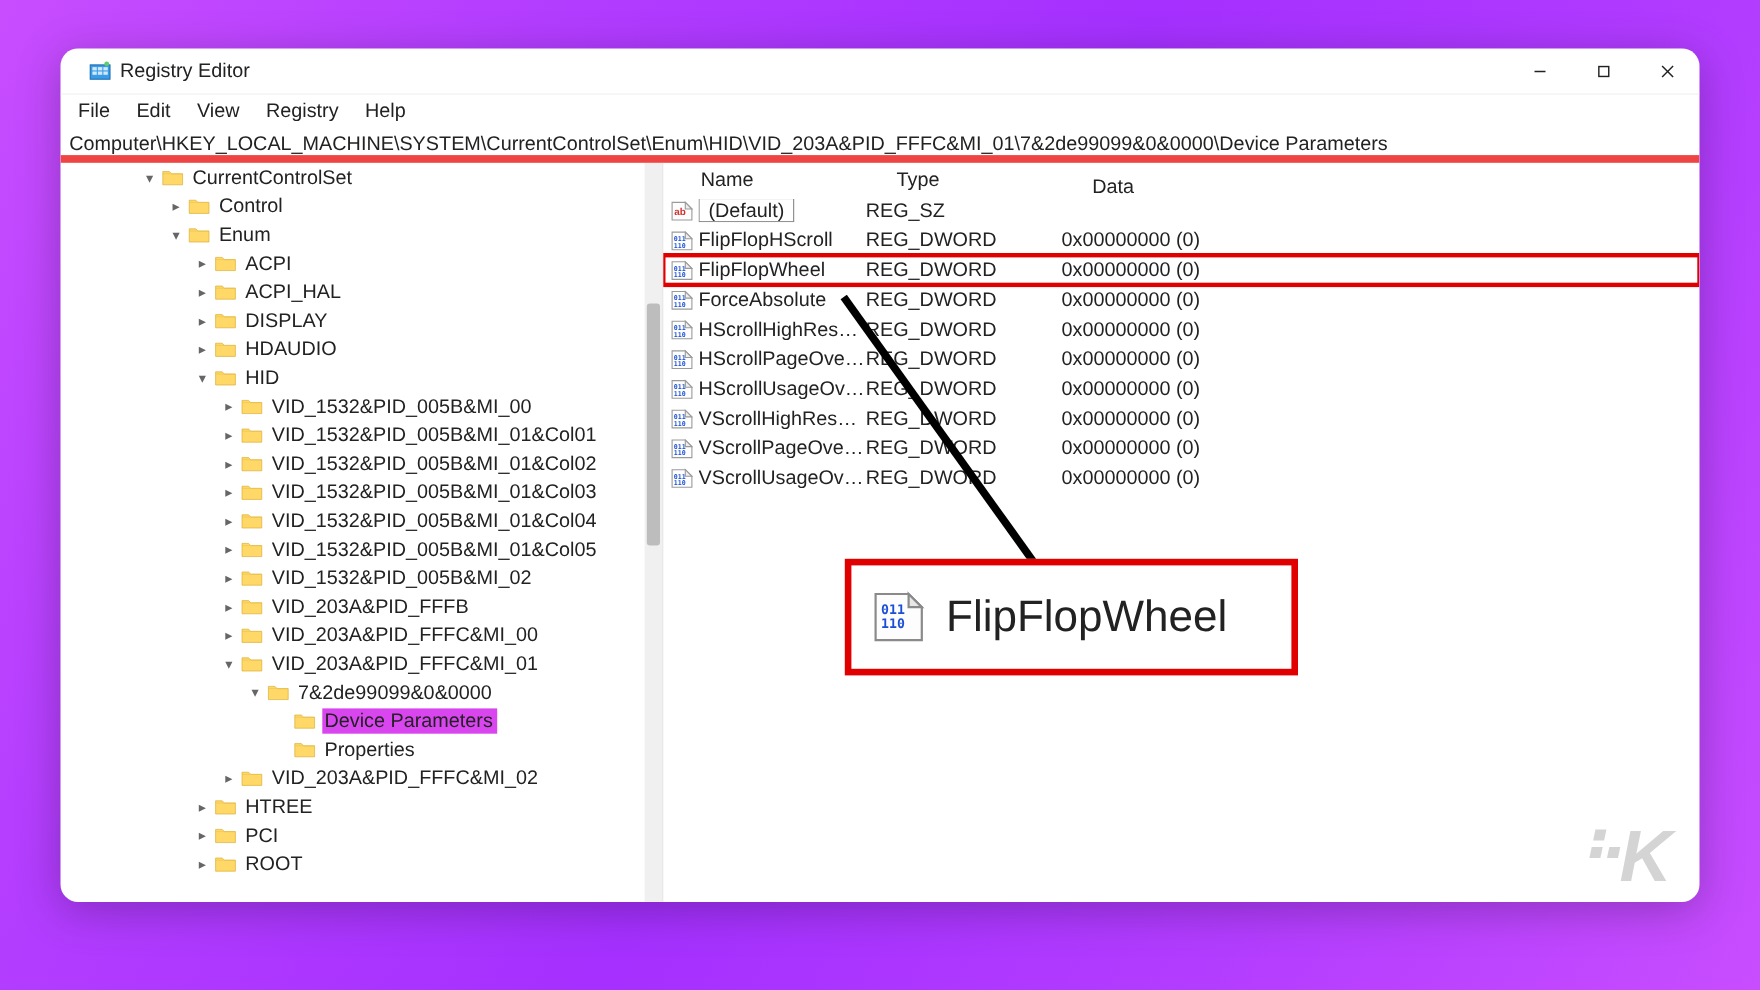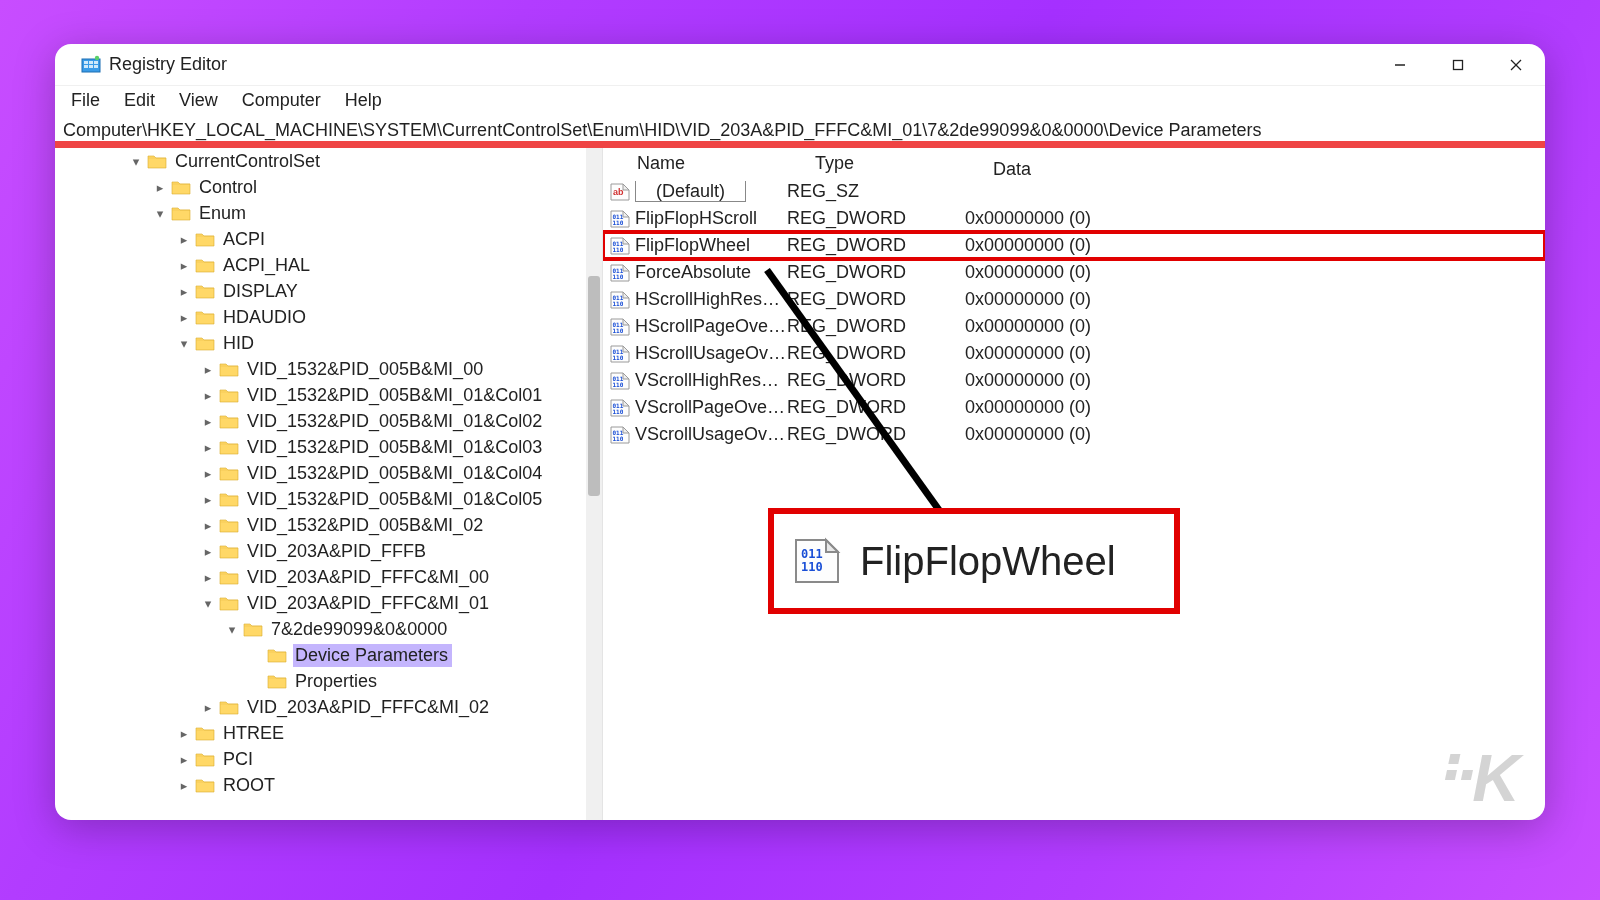--- a/index.html
+++ b/index.html
@@ -79,21 +79,21 @@
     width: 18px; text-align: center; color: #666; font-size: 13px;
     display: inline-block; user-select: none;
   }
   .exp.empty { visibility: hidden; }
   .folder-icon {
     width: 20px; height: 16px; margin: 0 6px 0 2px;
     display: inline-block; flex-shrink: 0;
   }
   .folder-icon svg { width: 20px; height: 16px; display: block; }
   .tree-label { padding: 1px 4px 1px 2px; }
-  .tree-label.selected { background: #c4b5fd; }
+  .tree-label.selected { background: #d946ef; }
   .tree-scrollbar {
     position: absolute; right: 0; top: 0; width: 16px; height: 100%;
     background: #f0f0f0;
   }
   .tree-thumb {
     position: absolute; left: 2px; right: 2px;
     top: 128px; height: 220px;
     background: #bdbdbd; border-radius: 3px;
   }
   
@@ -119,21 +119,21 @@
   .vicon {
     width: 22px; height: 20px; margin-right: 4px;
     display: inline-flex; align-items: center; justify-content: center;
     flex-shrink: 0;
   }
   .vname { width: 152px; overflow: hidden; text-overflow: ellipsis; white-space: nowrap; }
   .vtype { width: 178px; }
   .vdata { flex: 1; }
   .vrow.highlight { outline: 4px solid #e10000; outline-offset: -2px; }
   .vrow.default .vname-inner {
-    border: 1px solid #888; padding: 0 20px;
+    border: 1px solid #888; padding: 0 8px;
   }
   
   .callout {
     position: absolute;
     left: 165px; top: 360px;
     width: 412px; height: 106px;
     border: 6px solid #e10000;
     background: #fff;
     display: flex; align-items: center;
     padding: 0 16px;
@@ -200,21 +200,21 @@
             <line x1="12" y1="2" x2="2" y2="12" stroke="#222" stroke-width="1.3"></line>
           </svg>
       </div>
     </div>
   </div>
 
   <div class="menubar">
     <div class="menuitem">File</div>
     <div class="menuitem">Edit</div>
     <div class="menuitem">View</div>
-    <div class="menuitem">Computer</div>
+    <div class="menuitem">Registry</div>
     <div class="menuitem">Help</div>
   </div>
 
   <div class="addressbar">Computer\HKEY_LOCAL_MACHINE\SYSTEM\CurrentControlSet\Enum\HID\VID_203A&amp;PID_FFFC&amp;MI_01\7&amp;2de99099&amp;0&amp;0000\Device Parameters</div>
 
   <div class="body">
 
     <div class="treepane">
       <div class="tree-scroll">
         <div class="tree" id="tree">

